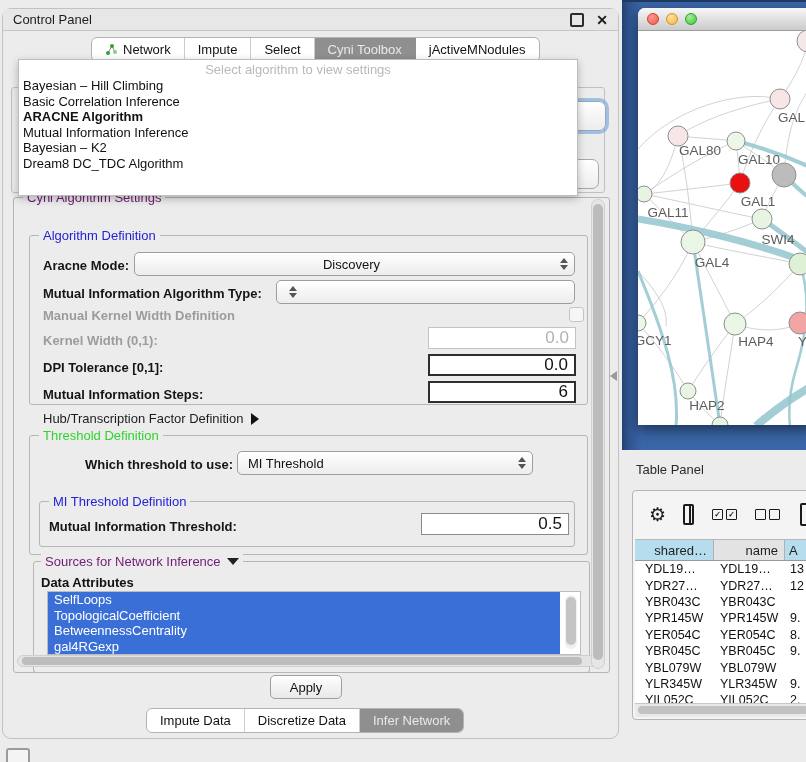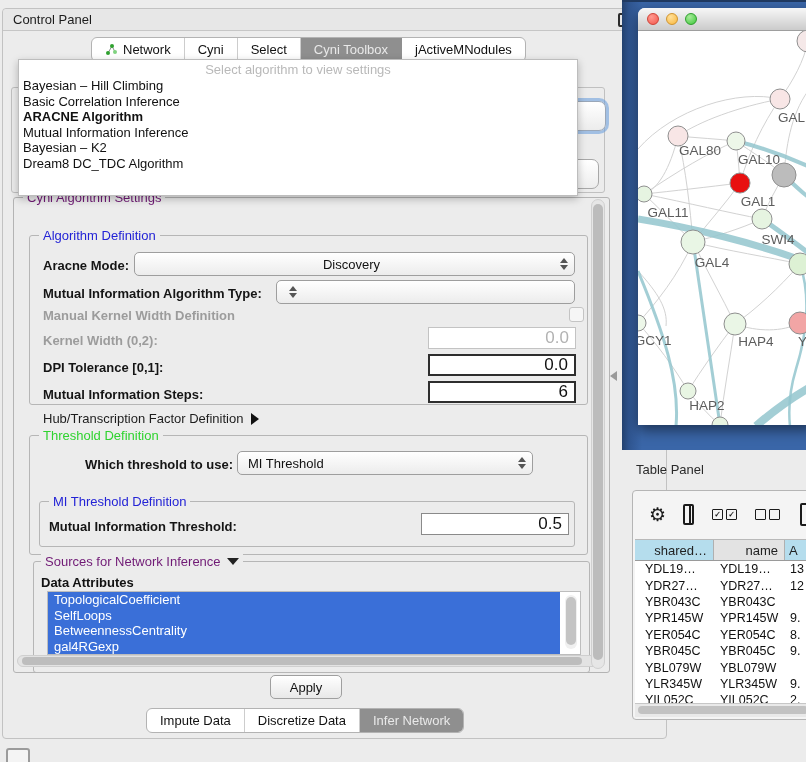--- a/index.html
+++ b/index.html
@@ -7,21 +7,21 @@
     width:806px;height:762px;overflow:hidden;position:relative;
     background:#ececec;
     font-family:"Liberation Sans", sans-serif;
     -webkit-font-smoothing:antialiased;
   }
   .abs{position:absolute;}
 
   
   .control-panel{
     left:2px;top:8px;width:615px;height:729px;
-    border:1px solid #c2c2c2;border-radius:4px;background:#ececec;padding-left:48px;
+    border:1px solid #c2c2c2;border-radius:9px;background:#ececec;
   }
   .cp-titlebar{
     position:absolute;left:0;top:0;right:0;height:22px;
     background:#e7e7e7;border-bottom:1px solid #c6c6c6;
     border-radius:4px 4px 0 0;
     display:flex;align-items:center;padding:0 10px;box-sizing:border-box;
     font-size:13px;color:#1c1c1c;
   }
   .cp-title{flex:1;}
   .float-icon{width:10px;height:10px;border:2px solid #2c2c2c;border-radius:2px;margin-right:12px;}
@@ -190,21 +190,21 @@
           <svg width="13" height="13" viewBox="0 0 13 13">
             <path d="M3,10 L7,3 M7,3 L10,9" stroke="#8a8a8a" stroke-width="1"></path>
             <circle cx="3" cy="10" r="2" fill="#2fa12f"></circle>
             <circle cx="7" cy="3" r="2" fill="#2fa12f"></circle>
             <circle cx="10" cy="9" r="2" fill="#7fd37f"></circle>
           </svg>
         </span>
         <span>Network</span>
       </div>
       <div class="tab">
-        <span>Cyni</span>
+        <span>Impute</span>
       </div>
       <div class="tab">
         <span>Select</span>
       </div>
       <div class="tab sel">
         <span>Cyni Toolbox</span>
       </div>
       <div class="tab">
         <span>jActiveMNodules</span>
       </div>
@@ -241,21 +241,21 @@
   <div class="combo" style="left:273px;top:271px;width:299px;">
     <span class="spin">
         <span class="up"></span>
         <span class="dn"></span>
       </span>
   </div>
 
   <span class="fldlabel dis" style="left:40px;top:299px;">Manual Kernel Width Definition</span>
   <span class="cbox" style="left:566px;top:298px;"></span>
 
-  <span class="fldlabel dis" style="left:40px;top:324px;">Kernel Width (0,2):</span>
+  <span class="fldlabel dis" style="left:40px;top:324px;">Kernel Width (0,1):</span>
   <input class="tinput dis" style="left: 425px; top: 318px; width: 148px;" readonly="" value="0.0">
 
   <span class="fldlabel" style="left:40px;top:351px;">DPI Tolerance [0,1]:</span>
   <input class="tinput" style="left: 425px; top: 345px; width: 148px;" readonly="" value="0.0">
 
   <span class="fldlabel" style="left:40px;top:378px;">Mutual Information Steps:</span>
   <input class="tinput" style="left: 425px; top: 372px; width: 148px;" readonly="" value="6">
 
   <div class="hub-row">
     <span>Hub/Transcription Factor Definition</span>
@@ -279,22 +279,22 @@
 
   <span class="fldlabel" style="left:46px;top:510px;">Mutual Information Threshold:</span>
   <input class="tinput thin" style="left: 418px; top: 504px; width: 148px;" readonly="" value="0.5">
 
   <div class="inner-box" style="left:30px;top:552px;width:555px;height:110px;"></div>
   <span class="grp-label" style="left:38px;top:545px;"><span>Sources for Network Inference</span><span class="tri-down"></span></span>
 
   <span class="attr-label">Data Attributes</span>
   <div class="attr-list">
     <div>
+        <div class="attr-item">SelfLoops</div>
         <div class="attr-item">TopologicalCoefficient</div>
-        <div class="attr-item">SelfLoops</div>
         <div class="attr-item">BetweennessCentrality</div>
         <div class="attr-item">gal4RGexp</div>
       </div>
     <div class="attr-vscroll">
         <div class="attr-vthumb"></div>
       </div>
   </div>
 
   <div class="hscroll">
       <div class="hthumb"></div>

